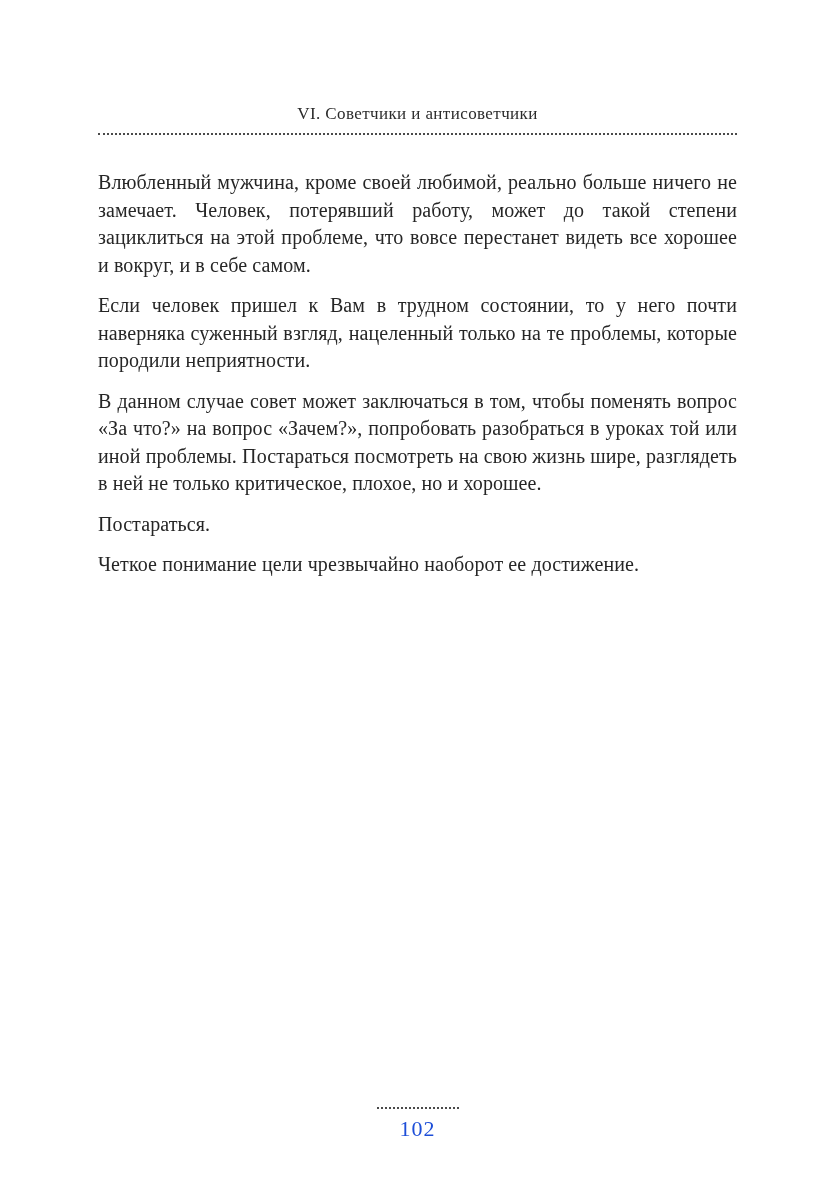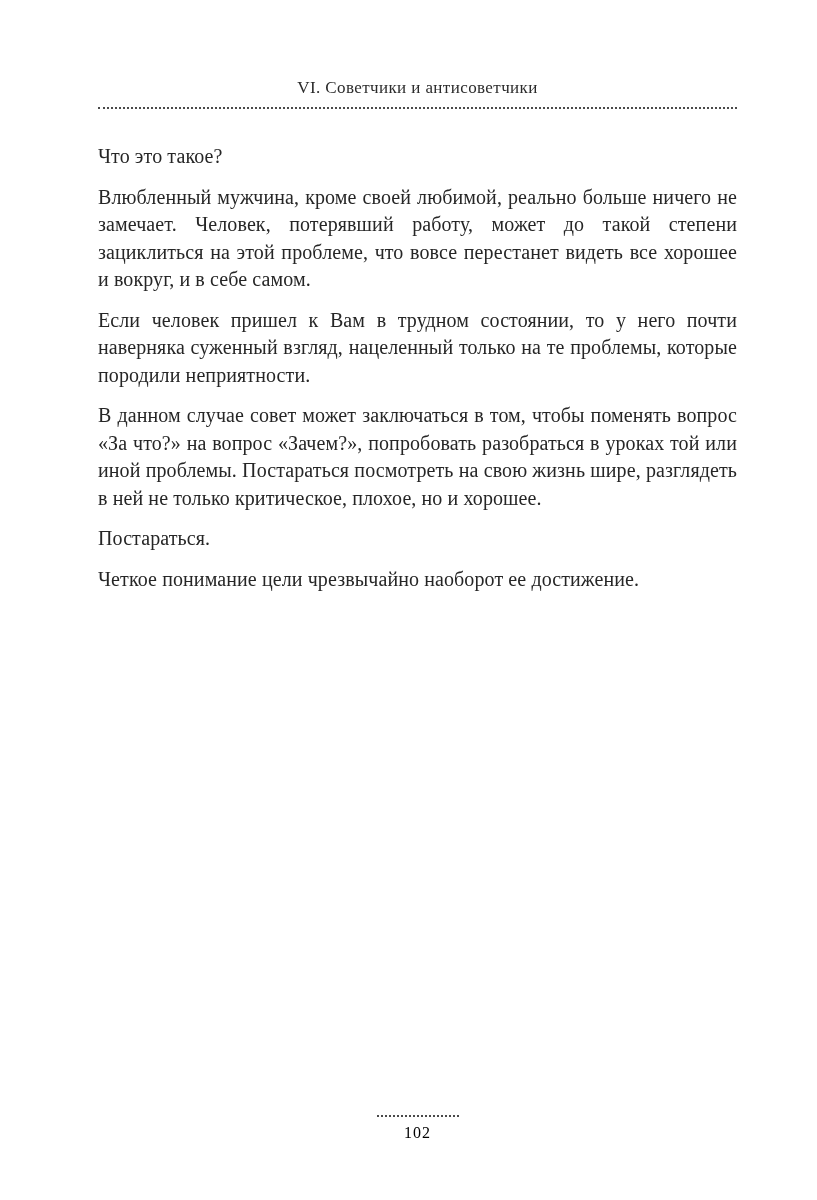--- a/index.html
+++ b/index.html
@@ -10,21 +10,21 @@
   body {
     width: 817px;
     height: 1200px;
     overflow: hidden;
   }
   .page {
     position: relative;
     box-sizing: border-box;
     width: 817px;
     height: 1200px;
-    padding: 78px 80px 0 98px;
+    padding: 104px 80px 0 98px;
     font-family: "Liberation Serif", "DejaVu Serif", serif;
     color: #262626;
   }
   .running-head {
     text-align: center;
     font-size: 17px;
     letter-spacing: 0.4px;
     color: #2b2b2b;
     margin-bottom: 9px;
   }
@@ -49,37 +49,36 @@
     bottom: 58px;
     text-align: center;
   }
   .footer-dots {
     width: 82px;
     margin: 0 auto 7px auto;
     height: 0;
     border-bottom: 2px dotted #4a4a4a;
   }
   .page-number {
-    font-size: 16px;
+    font-size: 22px;
     letter-spacing: 1px;
-    color: #000000;
+    color: #1d4ed8;
   }
 </style>
 </head>
 <body>
 
 <div class="page">
 
   <header>
     <div class="running-head">VI. Советчики и антисоветчики</div>
     <div class="dotted-rule"></div>
   </header>
 
   <main class="body-text">
-      <p class="para">Что это такое?</p>
       <p class="para">Влюбленный мужчина, кроме своей любимой, реально больше ничего не замечает. Человек, потерявший работу, может до такой степени зациклиться на этой проблеме, что вовсе перестанет видеть все хорошее и вокруг, и в себе самом.</p>
       <p class="para italic">Если человек пришел к Вам в трудном состоянии, то у него почти наверняка суженный взгляд, нацеленный только на те проблемы, которые породили неприятности.</p>
       <p class="para">В данном случае совет может заключаться в том, чтобы поменять вопрос «За что?» на вопрос «Зачем?», попробовать разобраться в уроках той или иной проблемы. Постараться посмотреть на свою жизнь шире, разглядеть в ней не только критическое, плохое, но и хорошее.</p>
       <p class="para">Постараться.</p>
       <p class="para italic">Четкое понимание цели чрезвычайно наоборот ее достижение.</p>
     </main>
 
   <footer class="page-footer">
     <div class="footer-dots"></div>
     <div class="page-number">102</div>

